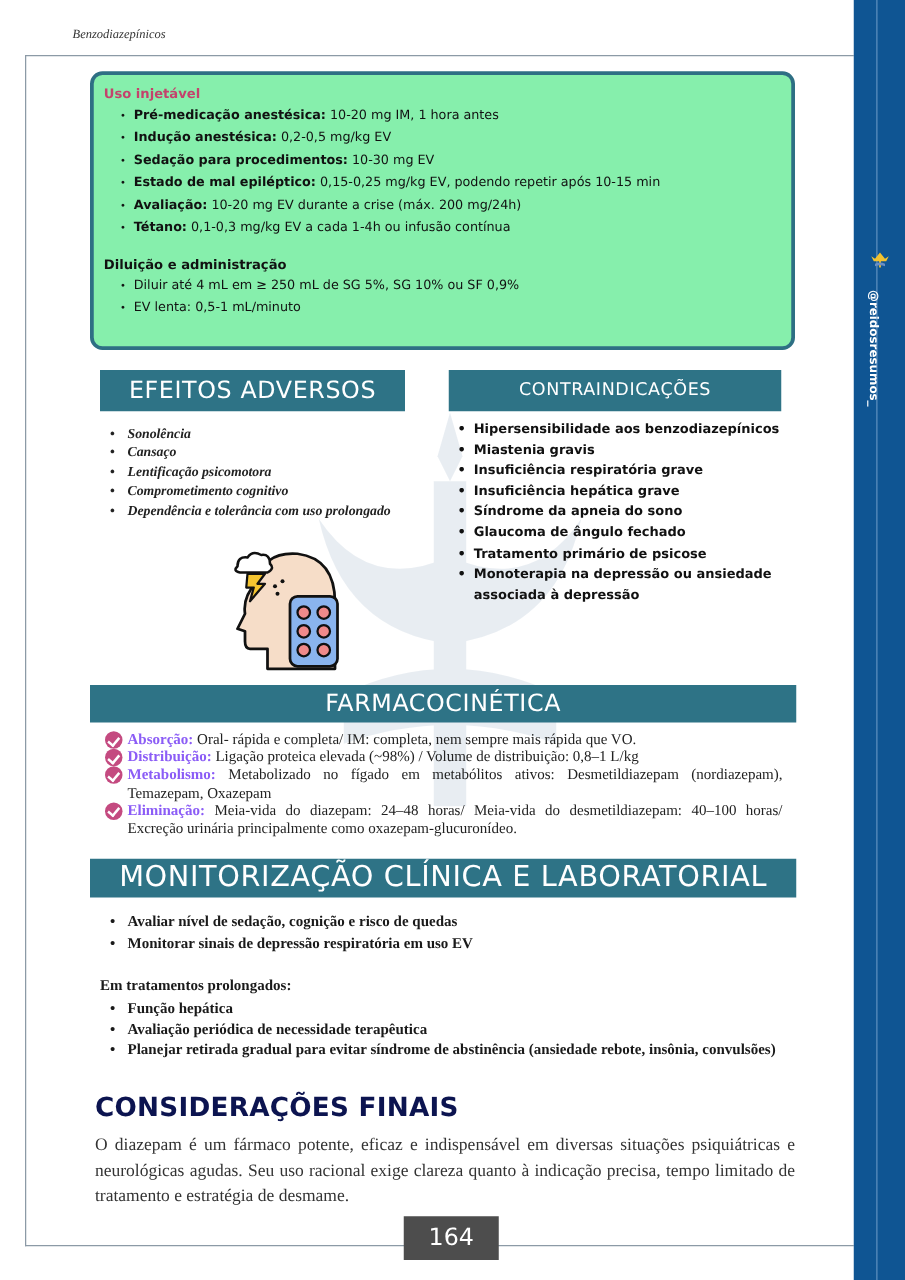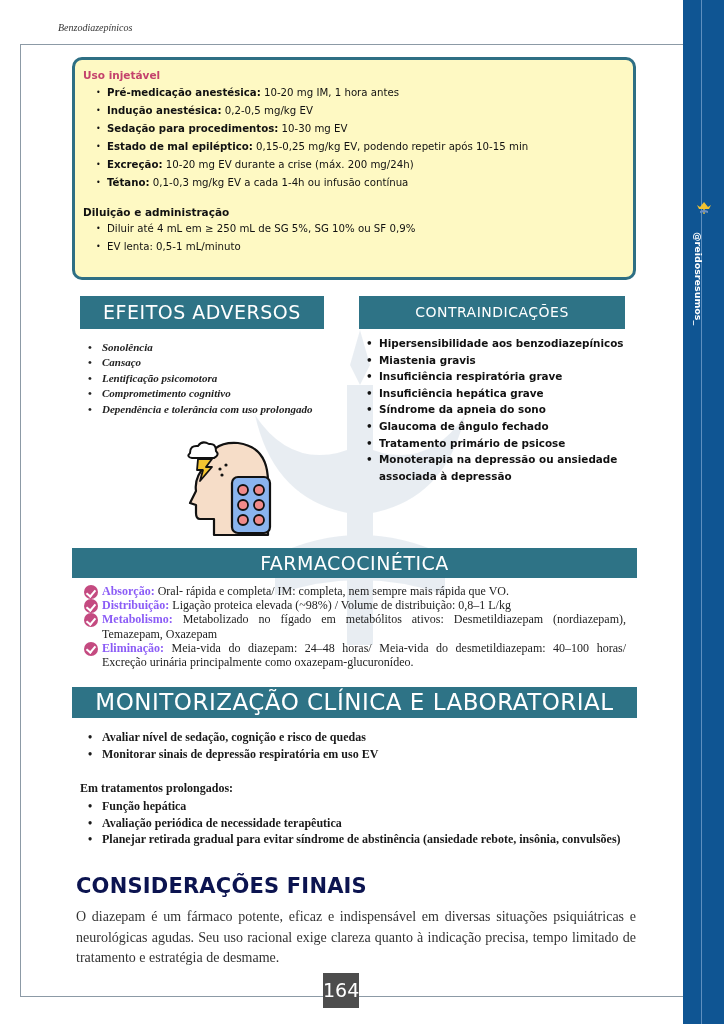--- a/index.html
+++ b/index.html
@@ -13,21 +13,21 @@
   .sidebar { position: absolute; left: 683px; top: 0; width: 41px; height: 1024px; background: #0f5593; }
   .sidebar .rule { position: absolute; left: 18px; top: 0; width: 1px; height: 1024px; background: #5e8fbf; }
   .sidebar .crown { position: absolute; left: 12px; top: 198px; width: 18px; height: 18px; }
   .sidebar .handle { position: absolute; left: 21px; top: 232px; transform: translateX(-50%) rotate(90deg); transform-origin: center; white-space: nowrap; font-family: "DejaVu Sans", sans-serif; font-weight: bold; font-size: 9.5px; color: #ffffff; width: 0; }
   .sidebar .handle span { position: absolute; left: 0; top: 0; transform-origin: left center; }
 
   
   .watermark { position: absolute; left: 235px; top: 325px; width: 250px; height: 330px; opacity: 0.10; }
 
   
-  .inj-box { position: absolute; left: 72px; top: 57px; width: 564px; height: 223px; border: 3px solid #2e6f84; border-radius: 10px; background: #fef9c3; padding: 9px 10px 0 8px; }
+  .inj-box { position: absolute; left: 72px; top: 57px; width: 564px; height: 223px; border: 3px solid #2e6f84; border-radius: 10px; background: #86efac; padding: 9px 10px 0 8px; }
   .inj-box .box-title { font-family: "DejaVu Sans", sans-serif; font-weight: bold; font-size: 10.5px; color: #c4426c; margin-bottom: 3px; }
   .inj-box .sub-title { font-weight: bold; font-size: 10.5px; color: #111; margin-top: 14px; margin-bottom: 2px; }
   .inj-box ul { list-style: none; margin-left: 13px; }
   .inj-box li { font-size: 10.2px; line-height: 18px; color: #111; position: relative; padding-left: 11px; }
   .inj-box li::before { content: "•"; position: absolute; left: 0; top: 0; font-size: 8px; }
   .inj-box li b { font-weight: bold; }
 
   .sec-header { position: absolute; background: #2e7386; color: #ffffff; font-family: "DejaVu Sans", sans-serif; text-align: center; letter-spacing: 0.5px; }
   .sec-header span { display: block; }
 
@@ -54,21 +54,21 @@
   .mon-header { left: 72px; top: 687px; width: 565px; height: 31px; font-size: 23px; line-height: 31px; }
   .mon-list { position: absolute; left: 88px; top: 729px; list-style: none; }
   .mon-list li, .mon2-list li { font-family: "Liberation Serif", serif; font-weight: bold; font-size: 12px; line-height: 16.5px; color: #1a1a1a; padding-left: 14px; position: relative; }
   .mon-list li::before, .mon2-list li::before { content: "•"; position: absolute; left: 0; }
   .mon-sub { position: absolute; left: 80px; top: 781px; font-family: "Liberation Serif", serif; font-weight: bold; font-size: 12px; color: #1a1a1a; }
   .mon2-list { position: absolute; left: 88px; top: 798px; width: 540px; list-style: none; }
 
   .final-title { position: absolute; left: 76px; top: 874px; font-family: "DejaVu Sans", sans-serif; font-size: 21px; color: #0c1450; letter-spacing: 0.2px; }
   .final-text { position: absolute; left: 76px; top: 907px; width: 560px; font-family: "Liberation Serif", serif; font-size: 14px; line-height: 20.5px; color: #333; text-align: justify; }
 
-  .page-num { position: absolute; left: 323px; top: 973px; width: 36px; height: 35px; background: #4d4d4d; color: #ffffff; font-family: "DejaVu Sans", sans-serif; font-size: 19px; line-height: 35px; text-align: center; }
+  .page-num { position: absolute; left: 323px; top: 973px; width: 76px; height: 35px; background: #4d4d4d; color: #ffffff; font-family: "DejaVu Sans", sans-serif; font-size: 19px; line-height: 35px; text-align: center; }
 </style>
 </head>
 <body>
 
 <div class="running-head">Benzodiazepínicos</div>
 <div class="frame"></div>
 
 <div class="sidebar">
   <div class="rule"></div>
   <svg class="crown" viewBox="0 0 18 18">
@@ -88,21 +88,21 @@
   <path d="M40 230 Q125 190 210 230 L210 270 Q125 240 40 270 Z" fill="#2e5a87"></path>
 </svg>
 
 <section class="inj-box">
   <div class="box-title">Uso injetável</div>
   <ul>
     <li><b>Pré-medicação anestésica:</b><span> 10-20 mg IM, 1 hora antes</span></li>
     <li><b>Indução anestésica:</b><span> 0,2-0,5 mg/kg EV</span></li>
     <li><b>Sedação para procedimentos:</b><span> 10-30 mg EV</span></li>
     <li><b>Estado de mal epiléptico:</b><span> 0,15-0,25 mg/kg EV, podendo repetir após 10-15 min</span></li>
-    <li><b>Excreção:</b><span> 10-20 mg EV durante a crise (máx. 200 mg/24h)</span></li>
+    <li><b>Avaliação:</b><span> 10-20 mg EV durante a crise (máx. 200 mg/24h)</span></li>
     <li><b>Tétano:</b><span> 0,1-0,3 mg/kg EV a cada 1-4h ou infusão contínua</span></li>
   </ul>
   <div class="sub-title">Diluição e administração</div>
   <ul>
     <li>Diluir até 4 mL em ≥ 250 mL de SG 5%, SG 10% ou SF 0,9%</li>
     <li>EV lenta: 0,5-1 mL/minuto</li>
   </ul>
 </section>
 
 <div class="sec-header ea-header">

